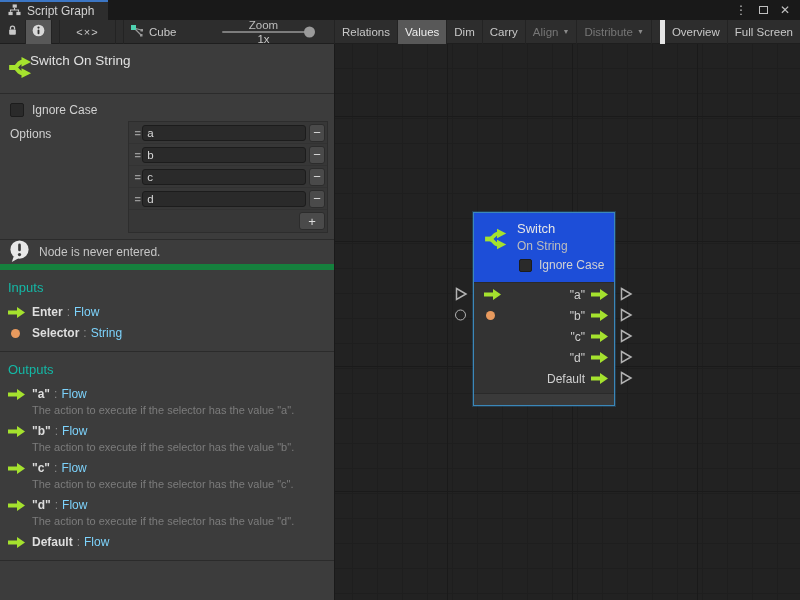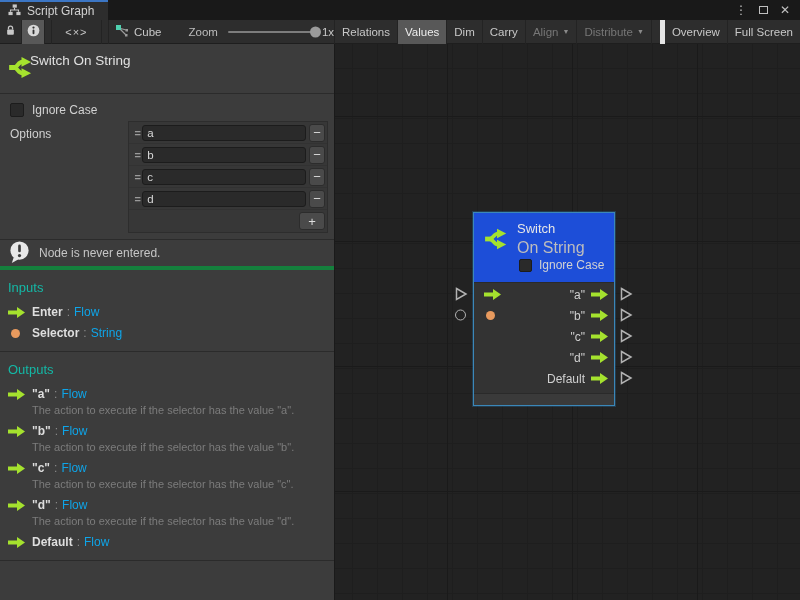--- a/index.html
+++ b/index.html
@@ -15,21 +15,21 @@
   .maxbox { width:9px; height:8px; border:1px solid #c0c0c0; }
 
   
   .toolbar { position:absolute; left:0; top:20px; width:800px; height:24px; background:#2d2d2d; border-bottom:1px solid #1e1e1e; display:flex; align-items:center; font-size:11.5px; }
   .tbtn { height:24px; display:flex; align-items:center; justify-content:center; padding:0 7px; border-right:1px solid #232323; color:#c8c8c8; white-space:nowrap; }
   .tbtn.icon-btn { width:26px; padding:0; }
   .tbtn.active { background:#585858; color:#eee; }
   .tbtn.disabled { color:#767676; }
   .caret { font-size:7px; margin-left:4px; color:#8a8a8a; }
   .tb-gap { width:8px; height:24px; border-right:1px solid #232323; }
-  .zoom-wrap { display:flex; align-items:center; margin-left:20px; }
+  .zoom-wrap { display:flex; align-items:center; margin-left:28px;flex-direction:column; }
   .slider { position:relative; width:88px; height:2px; background:#7d7d7d; margin:0 6px 0 10px; border-radius:1px; }
   .slider-handle { position:absolute; right:-5px; top:50%; transform:translateY(-50%); width:11px; height:11px; border-radius:50%; background:#9a9a9a; }
   .right-cluster { margin-left:auto; display:flex; align-items:stretch; height:24px;justify-content:space-between; }
   .code-glyph { font-size:11px; letter-spacing:1px; color:#c8c8c8; }
 
   
   .inspector { position:absolute; left:0; top:44px; width:335px; height:556px; background:#3c3c3c; border-right:1px solid #1a1a1a; }
   .insp-header { height:18px; background:#3c3c3c; border-bottom:1px solid #292929; display:flex; align-items:center; padding:0 4px 0 6px; color:#cfcfcf; }
   .insp-header .title { margin-left:6px; }
   .insp-header .spacer { flex:1; }
@@ -44,46 +44,46 @@
   .chkrow { position:absolute; left:10px; top:9px; display:flex; align-items:center; gap:8px; color:#d2d2d2; }
   .checkbox { width:14px; height:14px; background:#2a2a2a; border:1px solid #1c1c1c; border-radius:2px; }
   .opt-label { position:absolute; left:10px; top:33px; color:#cfcfcf; }
   .opt-list { position:absolute; left:128px; top:27px; width:200px; background:#373737; border:1px solid #2d2d2d; }
   .opt-row { display:flex; align-items:center; height:22px; border-bottom:1px solid #323232; padding:0 2px 0 4px; }
   .drag-handle { width:16px; text-align:center; color:#9a9a9a; font-weight:bold; font-size:11px; }
   .opt-input { flex:1; height:16px; background:#2a2a2a; border:1px solid #1c1c1c; border-radius:3px; color:#d8d8d8; font-size:11.5px; padding:0 4px; font-family:"Liberation Sans",sans-serif; }
   .mini-btn { width:26px; height:18px; margin-left:3px; background:#4a4a4a; border:1px solid #2c2c2c; border-radius:3px; color:#ddd; font-size:13px; display:flex; align-items:center; justify-content:center; line-height:1; }
   .opt-footer { display:flex; justify-content:flex-end; height:22px; align-items:center; padding-right:2px; }
 
-  .warn-sec { height:30px; border-bottom:4px solid #15803d; display:flex; align-items:center; padding:0 8px; gap:8px; color:#c6c6c6; }
+  .warn-sec { height:30px; border-bottom:6px solid #15803d; display:flex; align-items:center; padding:0 8px; gap:8px; color:#c6c6c6; }
   .sec { padding:6px 0 8px 0; border-bottom:1px solid #2b2b2b; }
   .sec-title { color:#14b8a6; font-size:13px; padding:4px 8px 6px 8px; }
   .port-line { display:flex; align-items:center; padding:4px 8px 3px 8px;text-align:right; }
   .port-line .pico { width:24px; display:flex; align-items:center; }
   .pname { font-weight:bold; color:#dedede; }
   .psep { color:#8a8a8a; margin:0 4px; }
-  .ptype { color:#0ea5e9; }
+  .ptype { color:#7dd3fc; }
   .pdesc { color:#7c7c7c; font-size:11px; padding:0 8px 4px 32px; }
   .orange-dot { width:9px; height:9px; border-radius:50%; background:#e89a5e; margin-left:3px; }
 
   
   .canvas { position:absolute; left:335px; top:44px; width:465px; height:556px; background-color:#222222;
     background-image:
       linear-gradient(to right,#1a1a1a 1px,transparent 1px),
       linear-gradient(to bottom,#1a1a1a 1px,transparent 1px),
       linear-gradient(to right,#1e1e1e 1px,transparent 1px),
       linear-gradient(to bottom,#1e1e1e 1px,transparent 1px);
     background-size:125px 125px,125px 125px,25px 25px,25px 25px;
     background-position:112px 0,0 72px,17px 0,0 24px; }
 
   .node { position:absolute; left:138px; top:168px; width:142px; height:194px; background:#333333; border:1px solid #3b87b8; box-shadow:0 0 0 1px rgba(40,110,160,.35); }
   .node-header { position:relative; height:70px; background:#1d4ed8; border-bottom:1px solid #2a2a2a; }
   .node-header .n-icon { position:absolute; left:10px; top:13px; }
   .node-header .n-title { position:absolute; left:43px; top:8px; font-size:13px; color:#e6e6e6; }
-  .node-header .n-sub { position:absolute; left:43px; top:26px; font-size:16px; color:#bdbdbd; }
+  .node-header .n-sub { position:absolute; left:43px; top:26px; font-size:12px; color:#bdbdbd; }
   .node-chk { position:absolute; left:45px; top:45px; display:flex; align-items:center; gap:7px; color:#d2d2d2; font-size:12px; }
   .node-chk .checkbox { width:13px; height:13px; }
   .node-rows { position:absolute; left:0; top:71px; width:100%; }
   .node-row { position:relative; height:21px; display:flex; align-items:center; padding:0 6px 0 10px; }
   .node-row .rlabel { margin-left:auto; color:#d0d0d0; font-size:12px; margin-right:6px; }
   .node-footer { position:absolute; left:0; bottom:0; width:100%; height:12px; background:#3a3a3a; border-top:1px solid #2a2a2a; }
 
   .conn { position:absolute; transform:translateY(-50%); display:flex; align-items:center; }
   .ring { width:11px; height:11px; border:1.5px solid #b2b2b2; border-radius:50%; }
 

